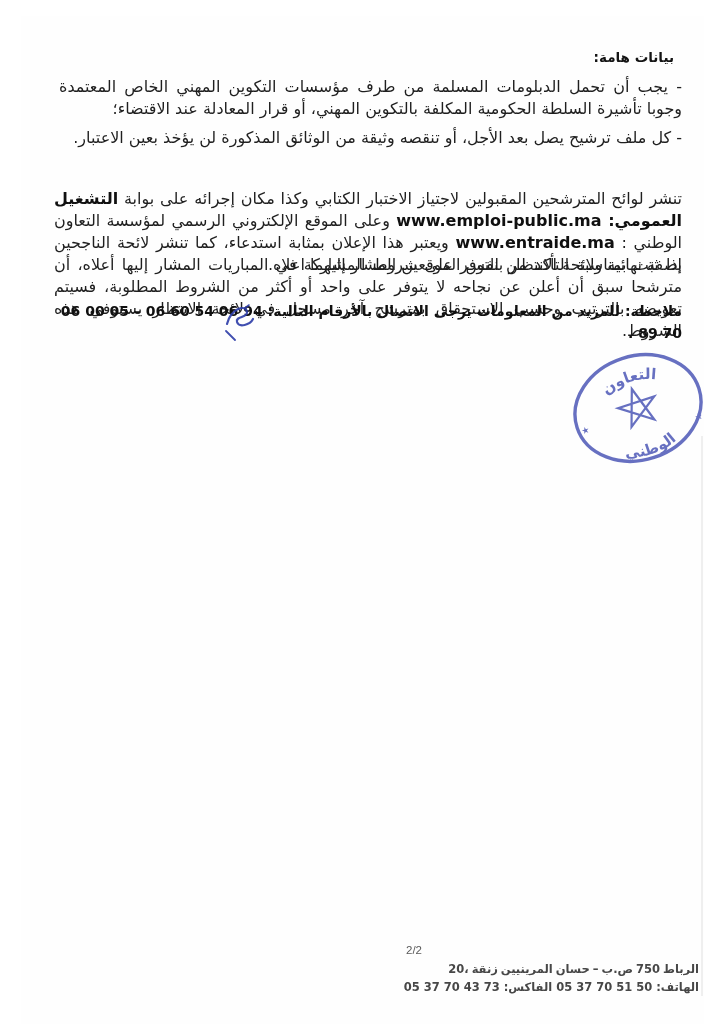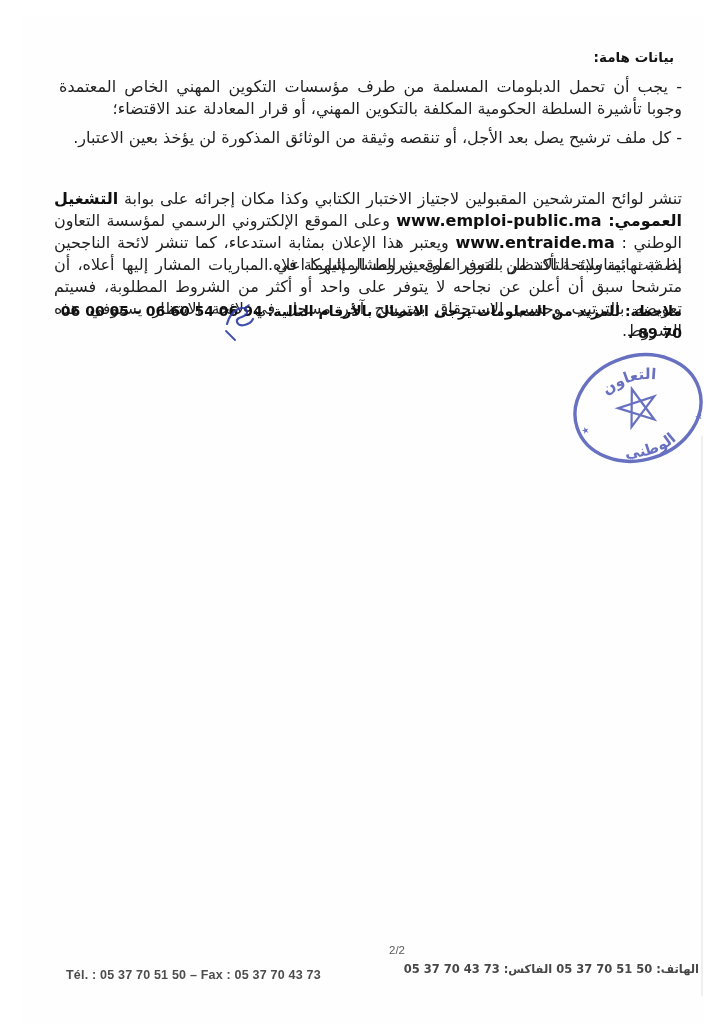--- a/index.html
+++ b/index.html
@@ -77,26 +77,28 @@
         </text>
 
         <path d="M 75 42 L 87 78 L 56 56 L 94 56 L 63 78 Z" fill="none" stroke="#4752b4" stroke-width="2.2" stroke-linejoin="miter"></path>
 
         <text x="14" y="70" font-size="9" fill="#4752b4">★</text>
         <text x="126" y="92" font-size="9" fill="#4752b4">★</text>
       </g>
     </svg>
   </div>
 
-  <div class="block pageno" style="top:928px;left:368px;">2/2</div>
+  <div class="block pageno" style="top:928px;left:385px;">2/2</div>
 
   <div class="block footer-fr" style="top:951px;left:45px;">
-    <div>Tél. : 05 37 70 51 50 – Fax : 05 37 70 43 73</div>
   </div>
 
   <div class="block footer-ar" style="top:944px;right:5px;">
+    <div class="atoms">
+      <span class="atom" dir="auto">20،</span><span class="atom" dir="auto">زنقة</span><span class="atom" dir="auto">المرينيين</span><span class="atom" dir="auto">حسان</span><span class="atom" dir="auto">–</span><span class="atom" dir="auto">ص.ب</span><span class="atom" dir="auto">750</span><span class="atom" dir="auto">الرباط</span>
+    </div>
     <div class="rtl">
       <span>الهاتف: </span><span class="ltrx">05 37 70 51 50</span><span> الفاكس: </span><span class="ltrx">05 37 70 43 73</span>
     </div>
   </div>
 
   <div class="page-edge"></div>
 </div>
 
 </body></html>

